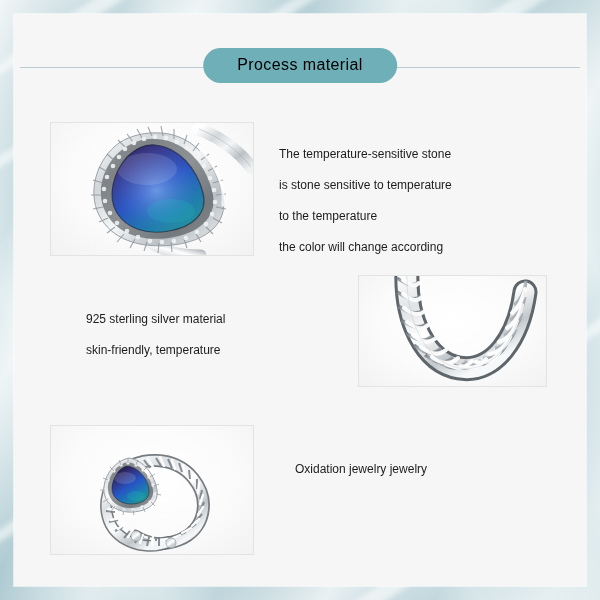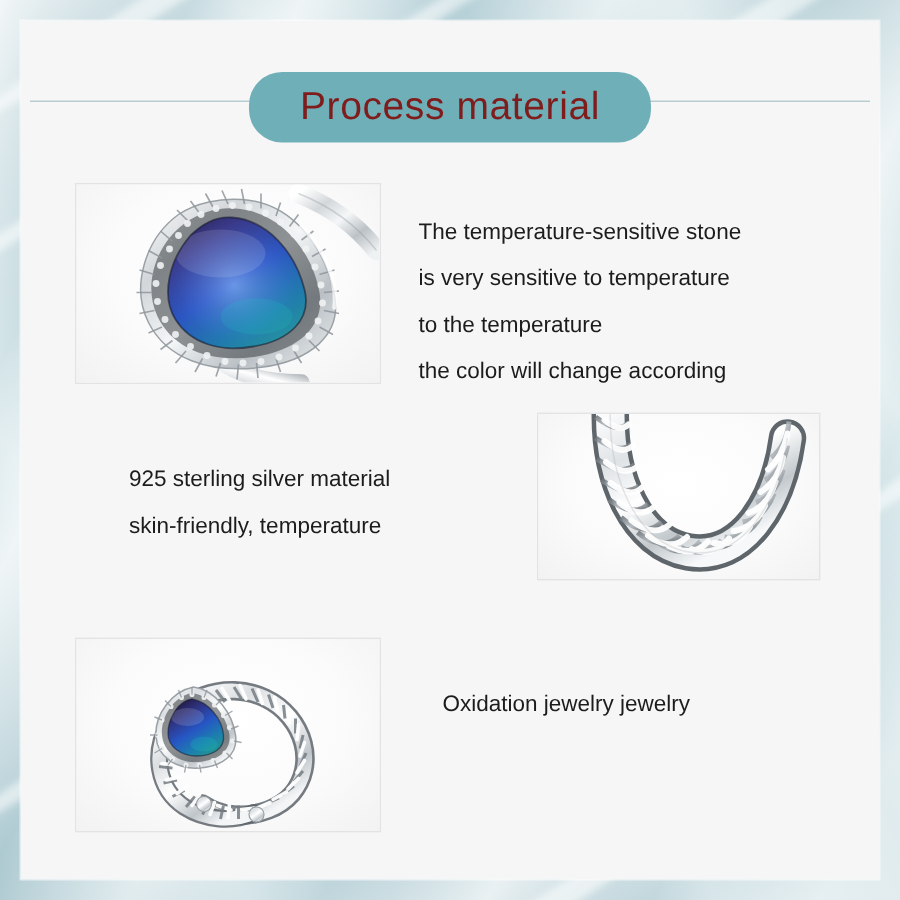--- a/index.html
+++ b/index.html
@@ -66,22 +66,22 @@
   .title-rule.left  { left: 6px;  width: 190px; }
   .title-rule.right { right: 6px; width: 190px; }
   .title-pill {
     position: absolute;
     left: 50%;
     transform: translateX(-50%);
     top: 0;
     padding: 7px 34px 9px;
     background: #6fafb8;
     border-radius: 22px;
-    color: #7f1d1d;
-    font-size: 26px;
+    color: #000000;
+    font-size: 16px;
     letter-spacing: .4px;
     line-height: 1.2;
     white-space: nowrap;
   }
 
   
   .photo {
     position: absolute;
     background: #ffffff;
     border: 1px solid #e3e3e3;
@@ -94,21 +94,21 @@
   }
 
   .photo-a { left: 36px;  top: 108px; width: 202px; height: 132px; }
   .photo-b { left: 344px; top: 261px; width: 187px; height: 110px; }
   .photo-c { left: 36px;  top: 411px; width: 202px; height: 128px; }
 
   
   .txt {
     position: absolute;
     color: #1c1c1c;
-    font-size: 15px;
+    font-size: 12px;
     line-height: 31px;
     white-space: nowrap;
   }
   .txt-1 { left: 265px; top: 125px; }
   .txt-2 { left: 72px;  top: 290px; }
   .txt-3 { left: 281px; top: 440px; }
   .txt div { display: block; }
 
   
   .art { position: absolute; inset: 0; }
@@ -421,21 +421,21 @@
                      M51 30 l5 -2 M53 38 l5 1 M48 46 l4 4 M40 51 l2 5
                      M30 54 l1 5 M21 54 l-1 5 M12 50 l-3 4 M5 43 l-5 3
                      M2 34 l-5 0 M5 24 l-5 -2 M11 15 l-4 -4 M18 9 l-2 -5"></path>
           </g>
         </g>
       </svg>
     </div>
 
     <div class="txt txt-1">
       <div>The temperature-sensitive stone</div>
-      <div>is very sensitive to temperature</div>
+      <div>is stone sensitive to temperature</div>
       <div>to the temperature</div>
       <div>the color will change according</div>
     </div>
 
     <div class="txt txt-2">
       <div>925 sterling silver material</div>
       <div>skin-friendly, temperature</div>
     </div>
 
     <div class="txt txt-3">

